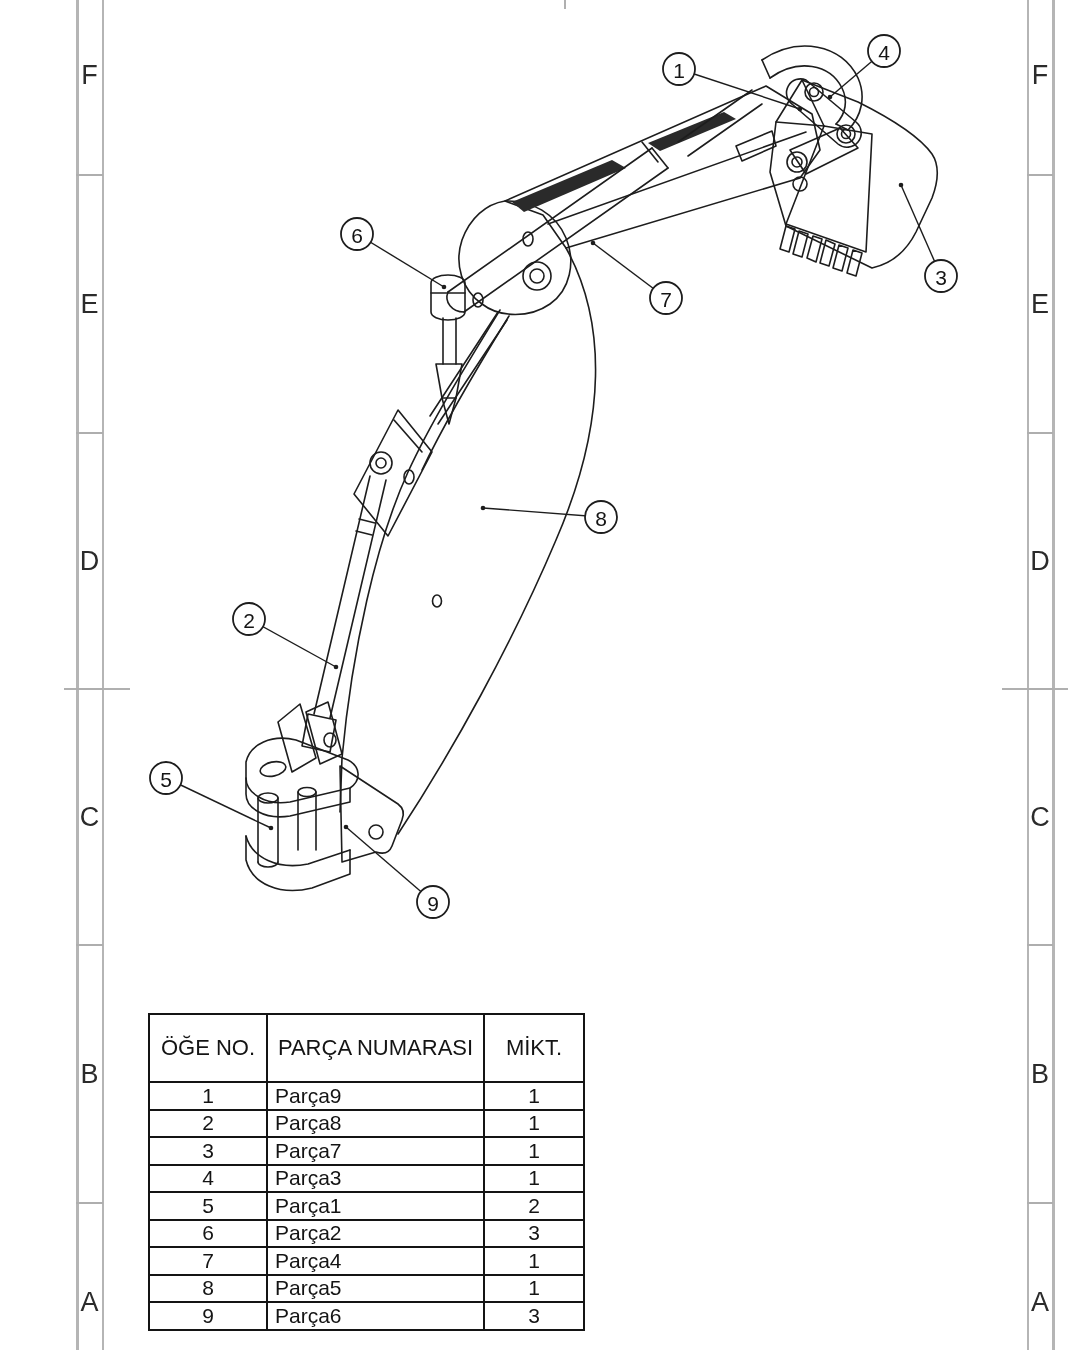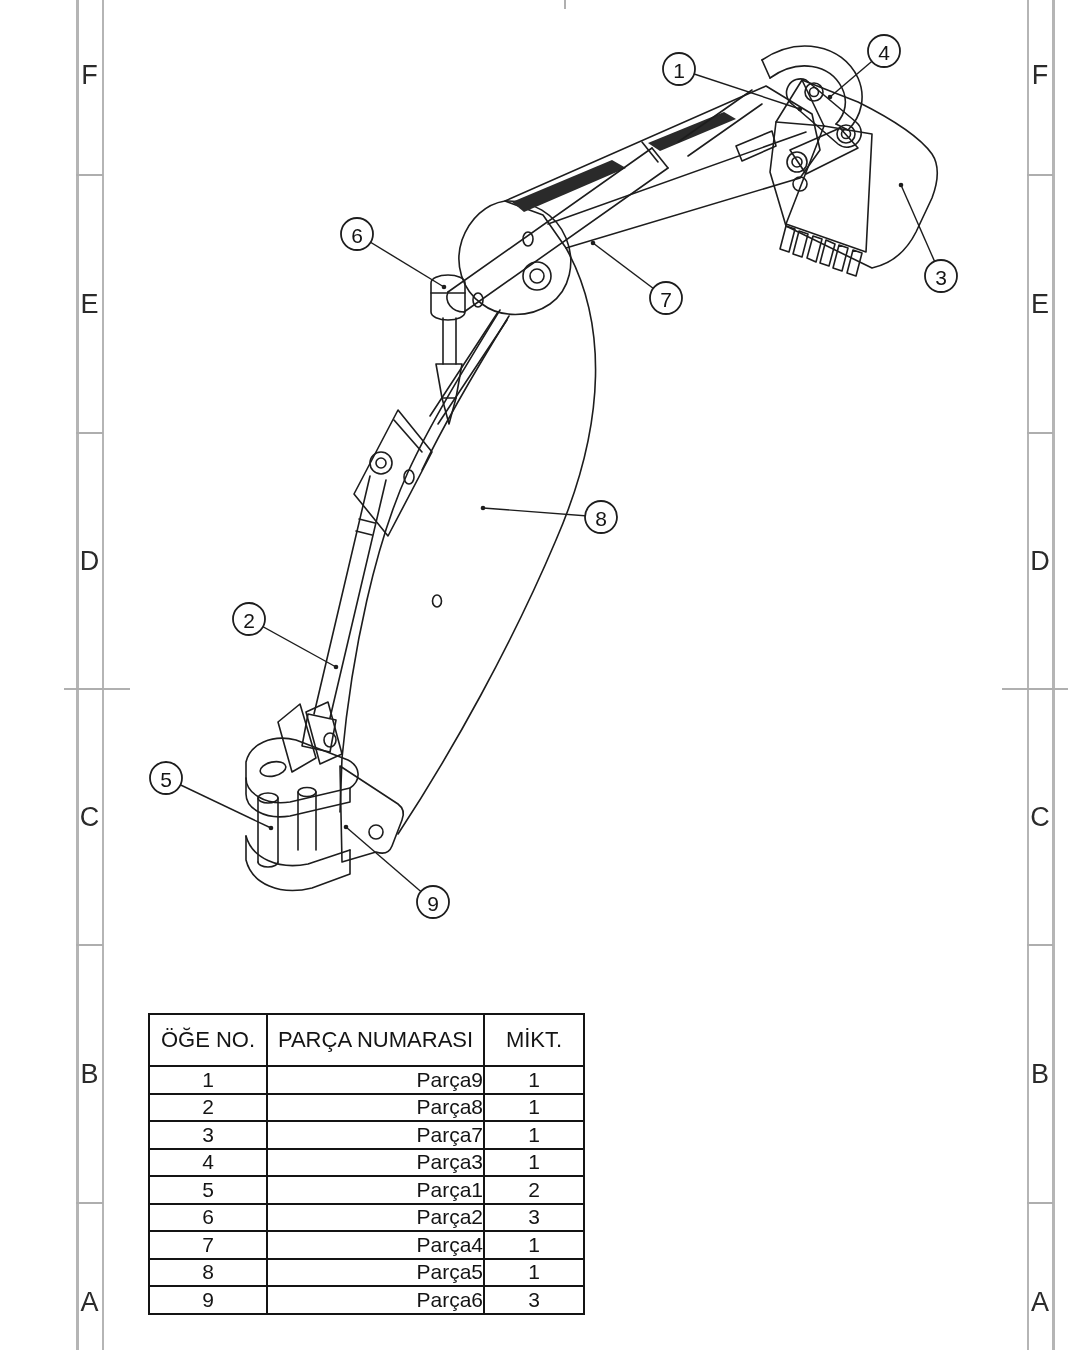--- a/index.html
+++ b/index.html
@@ -17,24 +17,24 @@
   .tick-v{position:absolute;width:2px;background:#b0b0b0;}
   .drawing-svg{position:absolute;left:0;top:0;}
   table.bom{
     position:absolute;left:148px;top:1013px;border-collapse:collapse;
     table-layout:fixed;background:#ffffff;
   }
   table.bom th,table.bom td{
     border:2px solid #141414;font-weight:normal;color:#141414;
     font-family:"Liberation Sans",sans-serif;overflow:hidden;
   }
-  table.bom th{height:50px;font-size:22px;line-height:1.15;text-align:center;padding:0 2px;}
+  table.bom th{height:50px;font-size:22px;line-height:1.15;text-align:center;padding:8px 2px;}
   table.bom td{height:25.5px;font-size:21px;padding:0;}
   td.c-item{text-align:center;}
-  td.c-part{text-align:right;padding-left:7px !important;}
+  td.c-part{text-align:left;padding-left:7px !important;}
   td.c-qty{text-align:center;}
 </style>
 </head>
 <body>
 
 <div class="sheet">
 
   <div class="vline" style="left:76px;width:3px;"></div>
   <div class="vline" style="left:102px;width:2px;"></div>
   <div class="vline" style="left:1027px;width:2px;"></div>

